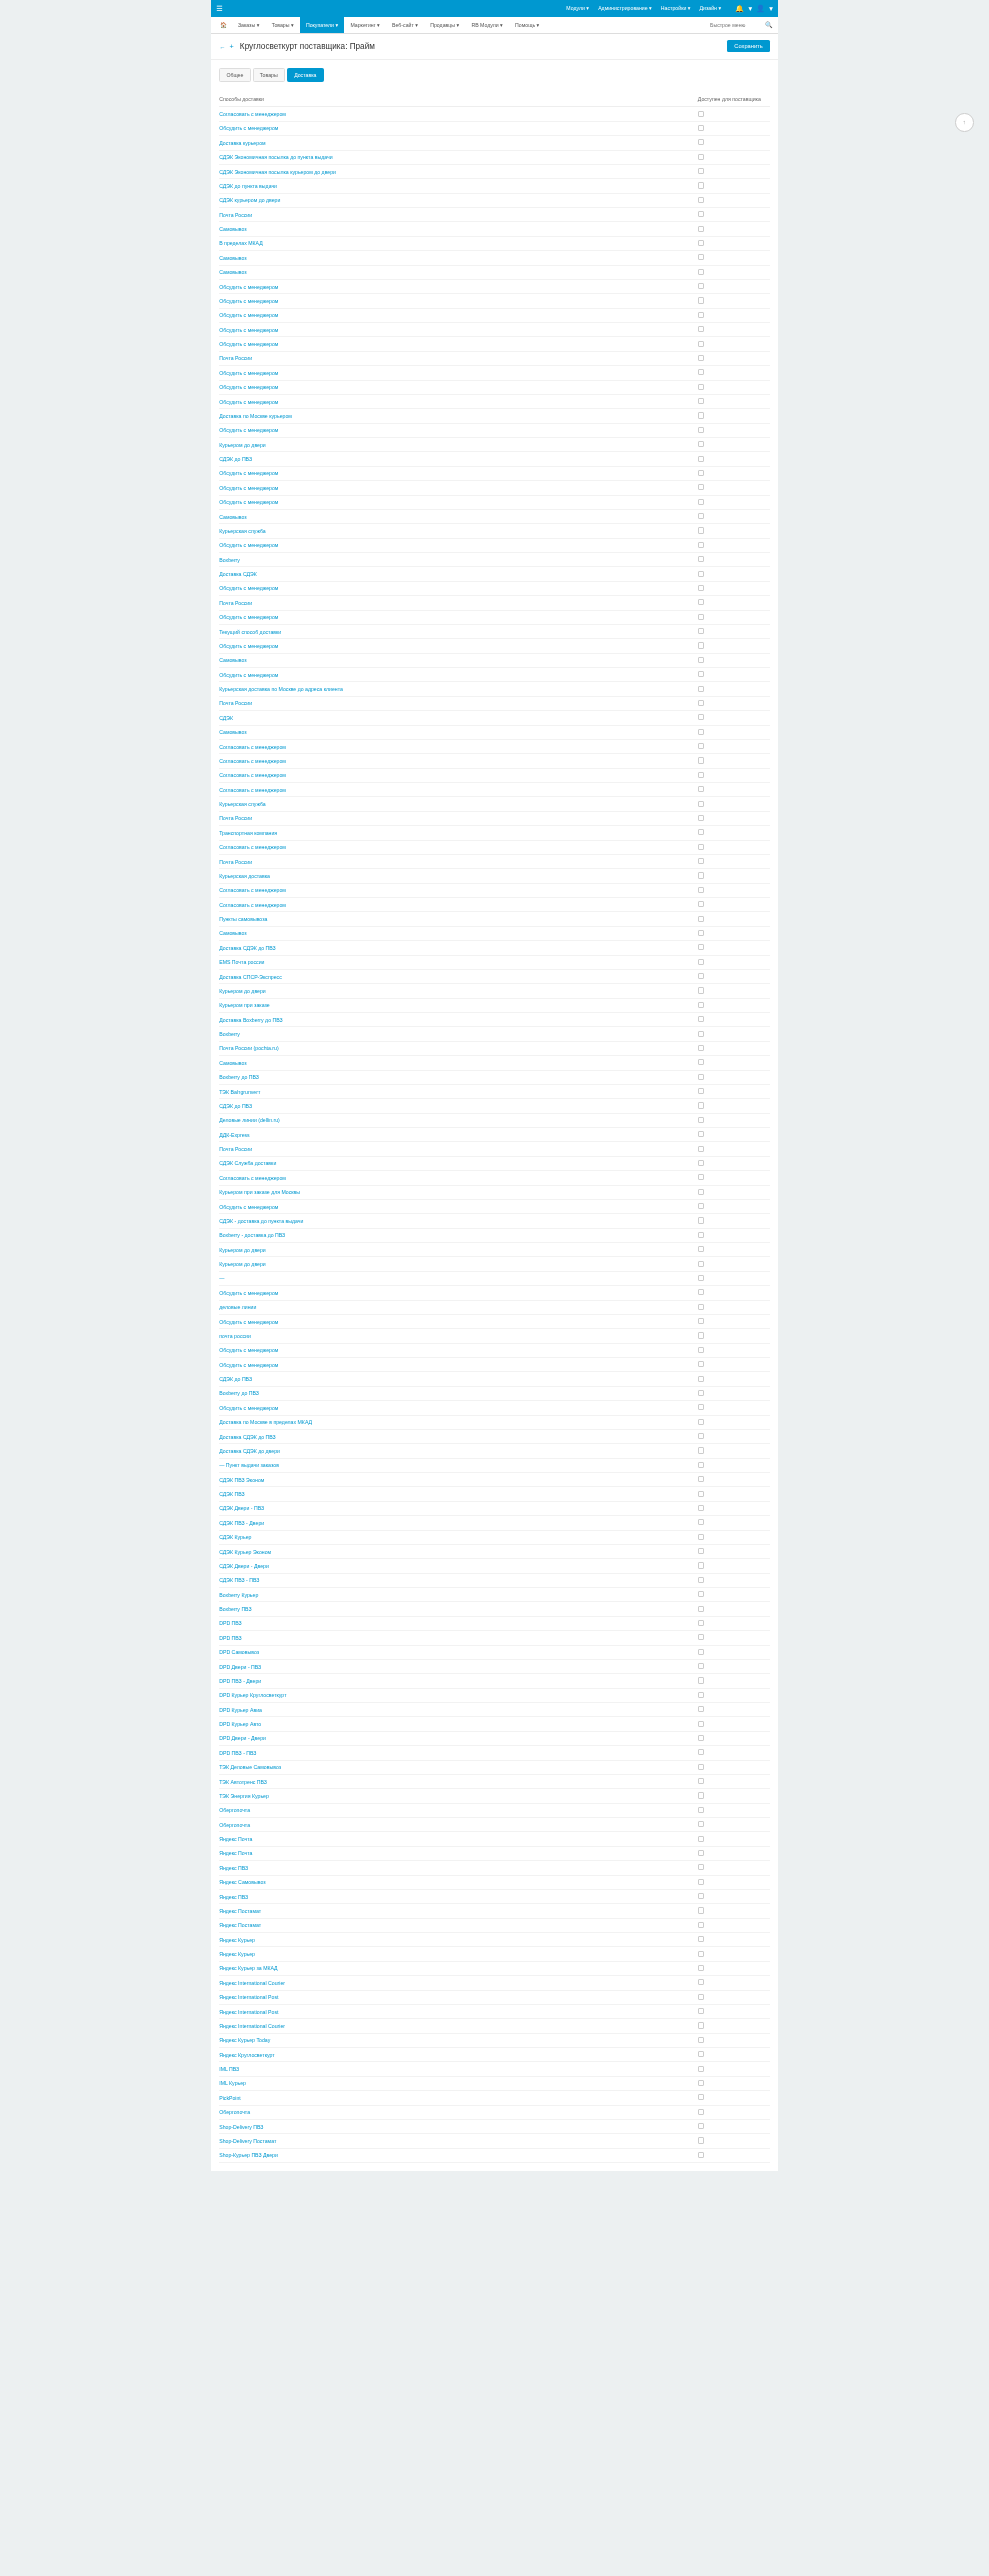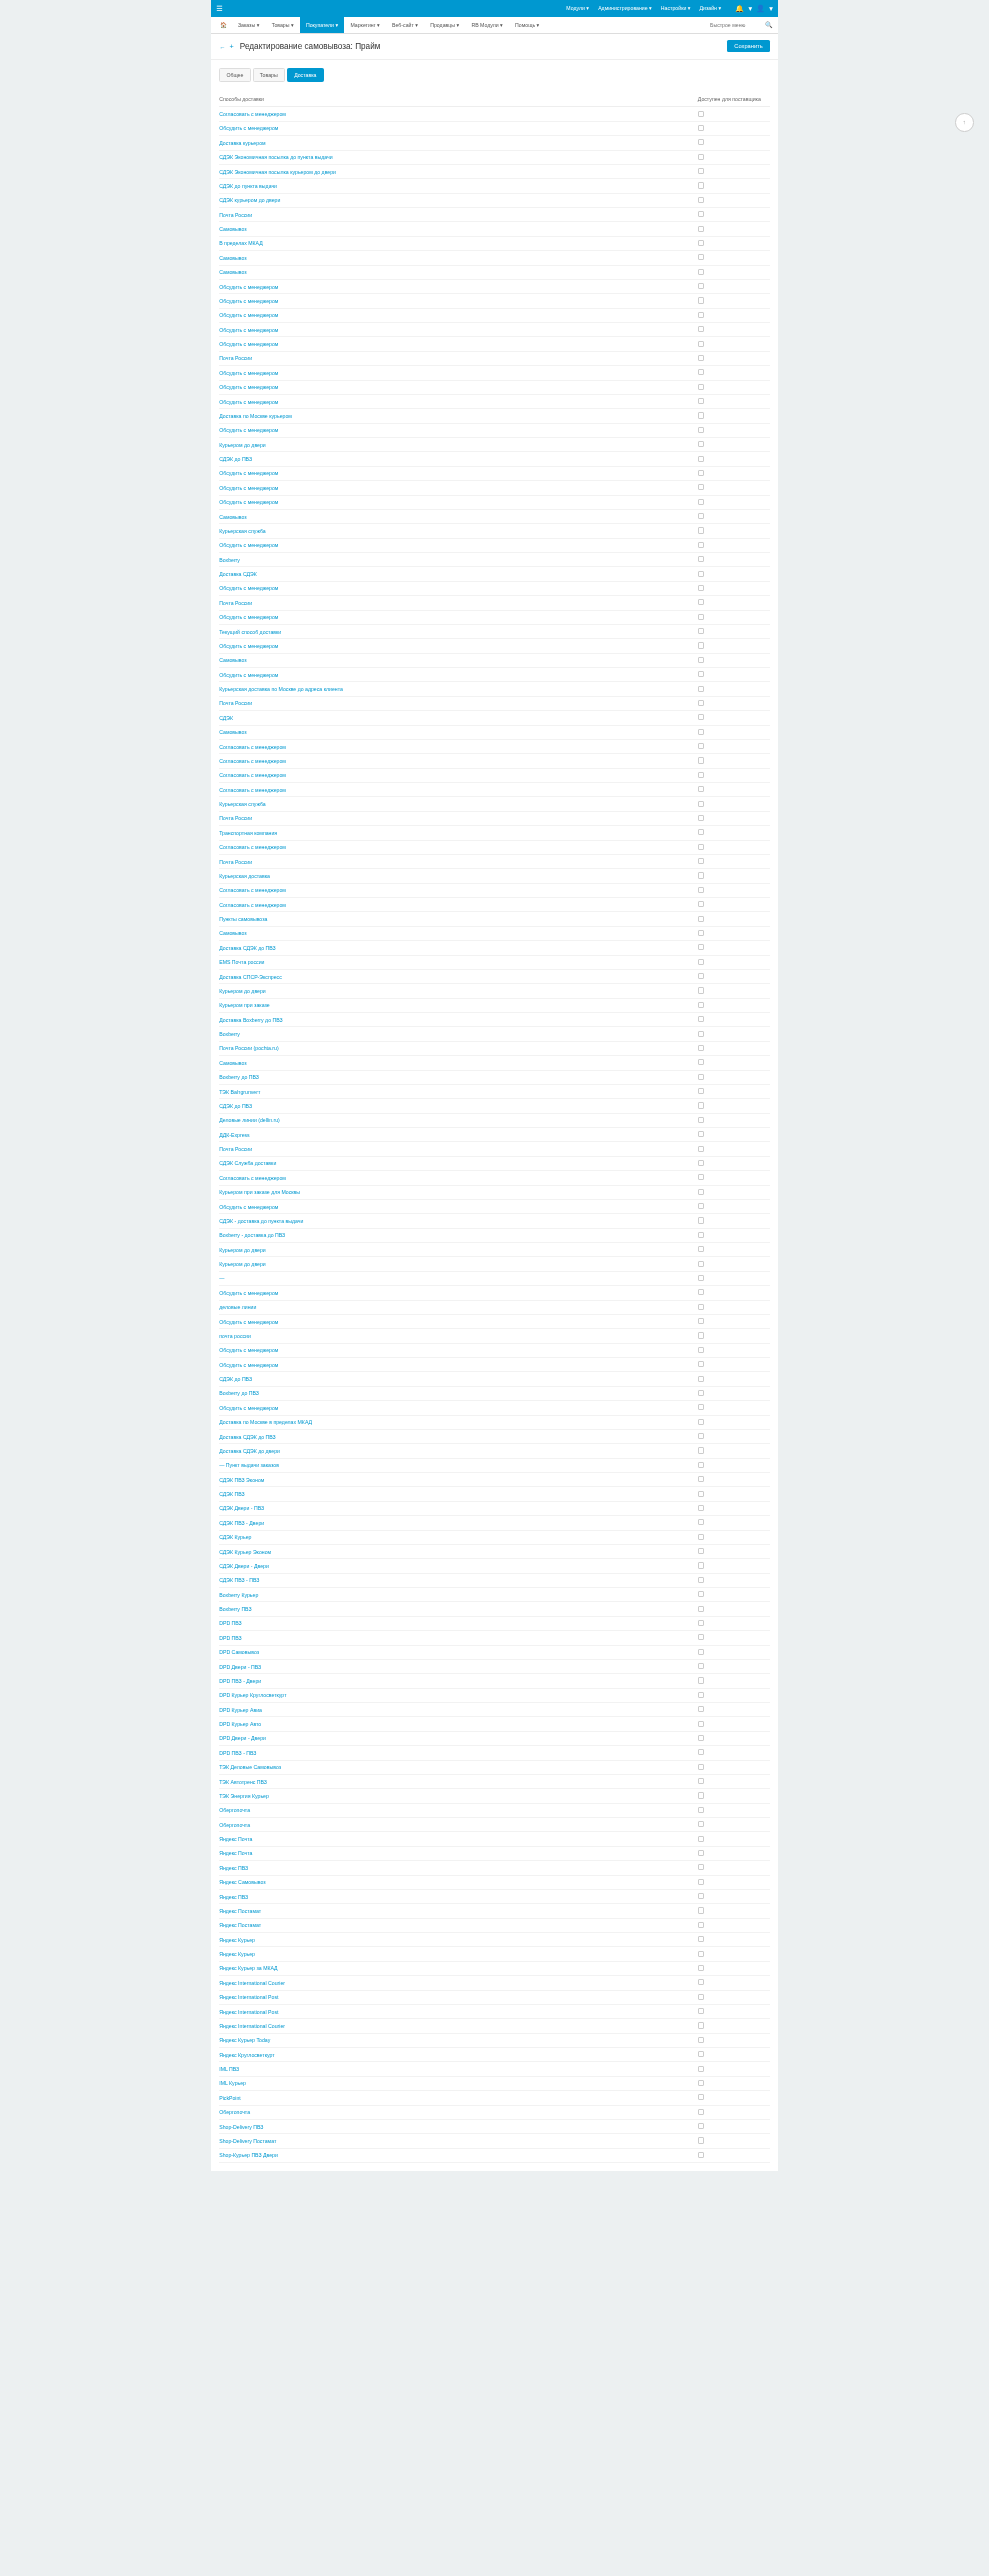--- a/index.html
+++ b/index.html
@@ -74,21 +74,21 @@
       </div>
   <div class="nav-search">
     <input placeholder="Быстрое меню" style="">
     <span class="nav-search-icon">🔍</span>
   </div>
 </div>
 
 <div class="page-header">
   <span class="back-btn">←</span>
   <span class="add-btn">+</span>
-  <h1 class="page-title">Редактирование самовывоза: Прайм</h1>
+  <h1 class="page-title">Круглосветкурт поставщика: Прайм</h1>
   <button class="save-btn">Сохранить</button>
 </div>
 
 <div class="content">
   <div class="tabs" id="tabs">
         <div class="tab">Общее</div>
         <div class="tab">Товары</div>
         <div class="tab active">Доставка</div>
       </div>
   <div class="table-header">

